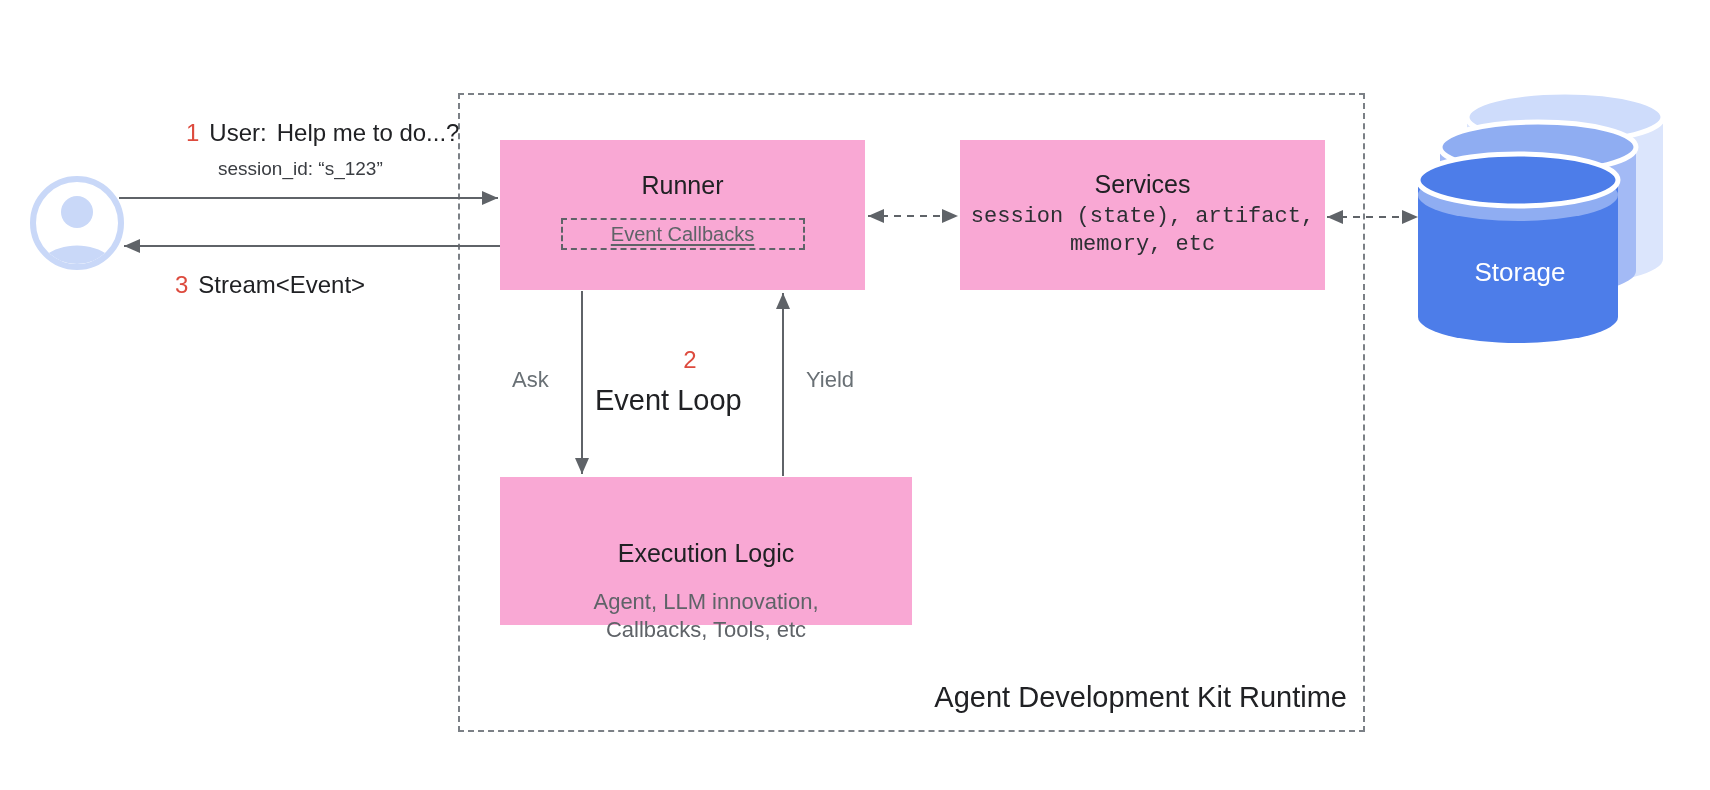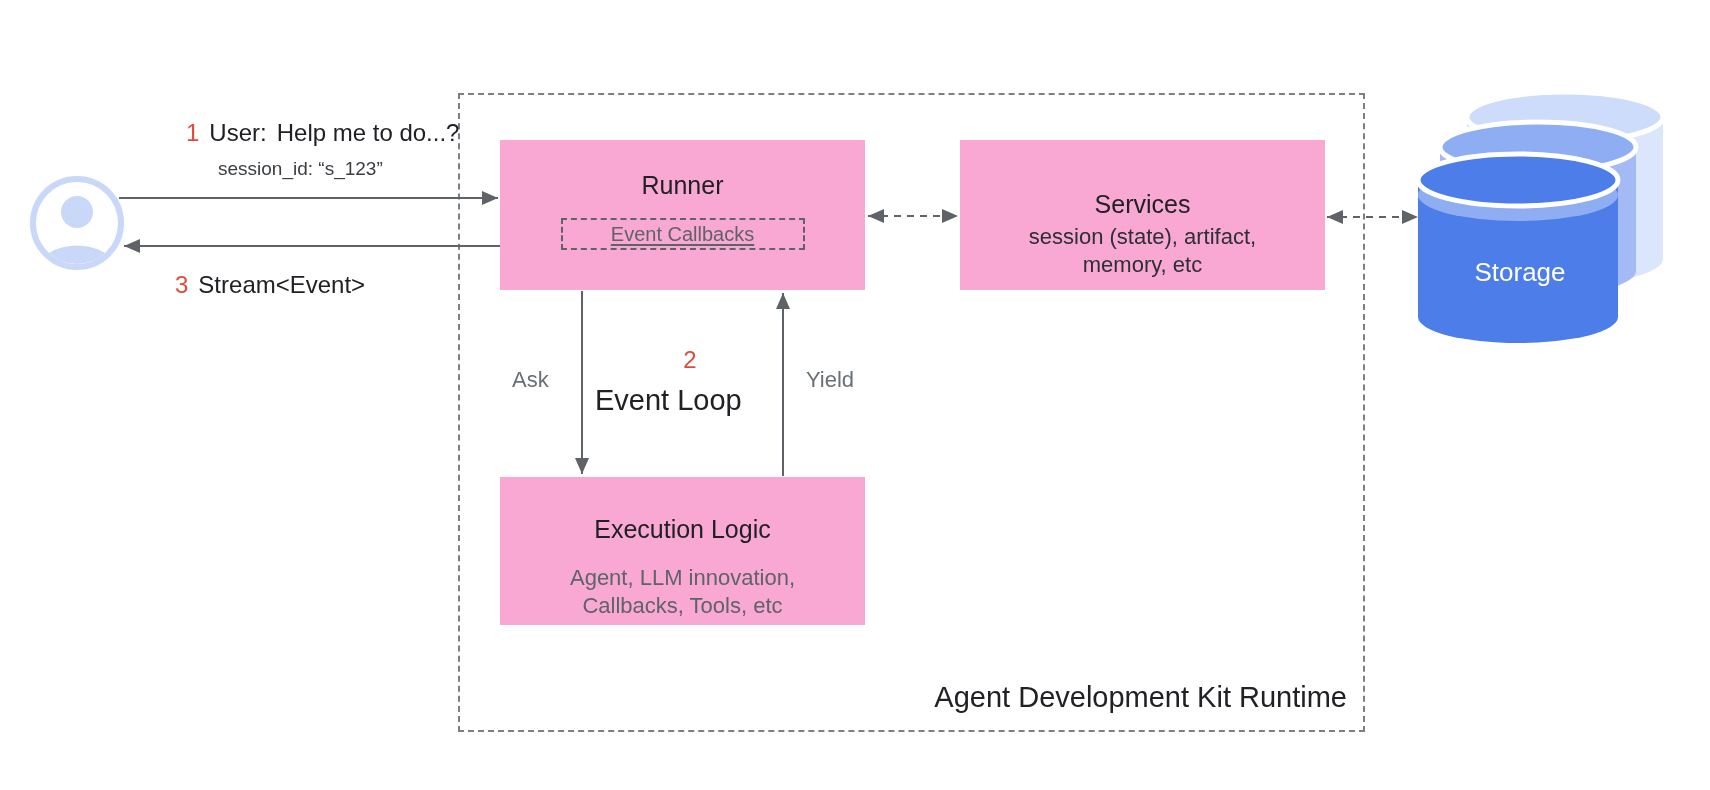--- a/index.html
+++ b/index.html
@@ -30,26 +30,26 @@
   }
 
   
   .node-box {
     background: #f9a8d4;
     z-index: 2;
     text-align: center;
     box-sizing: border-box;
   }
   .box-runner { left: 500px; top: 140px; width: 365px; height: 150px; padding-top: 33px; }
-  .box-services { left: 960px; top: 140px; width: 365px; height: 150px; padding-top: 52px; }
-  .box-exec { left: 500px; top: 477px; width: 365px; height: 148px; padding-top: 40px; }
+  .box-services { left: 960px; top: 140px; width: 365px; height: 150px; padding-top: 32px; }
+  .box-exec { left: 500px; top: 477px; width: 412px; height: 148px; padding-top: 64px; }
 
   .node-title { font-size: 25px; color: #202124; line-height: 25px; }
   .node-sub { font-size: 22px; line-height: 28px; }
-  .sub-dark { color: #2c2f33; margin-top: 6px; }
+  .sub-dark { color: #2c2f33; margin-top: 6px; font-family: Liberation Mono, monospace; }
   .sub-gray { color: #5f6368; margin-top: 22px; }
 
   .event-processor {
     width: 244px; height: 32px;
     margin: 20px auto 0 auto;
     box-sizing: border-box;
     border: 2px dashed #5f6368;
     display: flex; align-items: center; justify-content: center;
   }
   .event-processor span {

